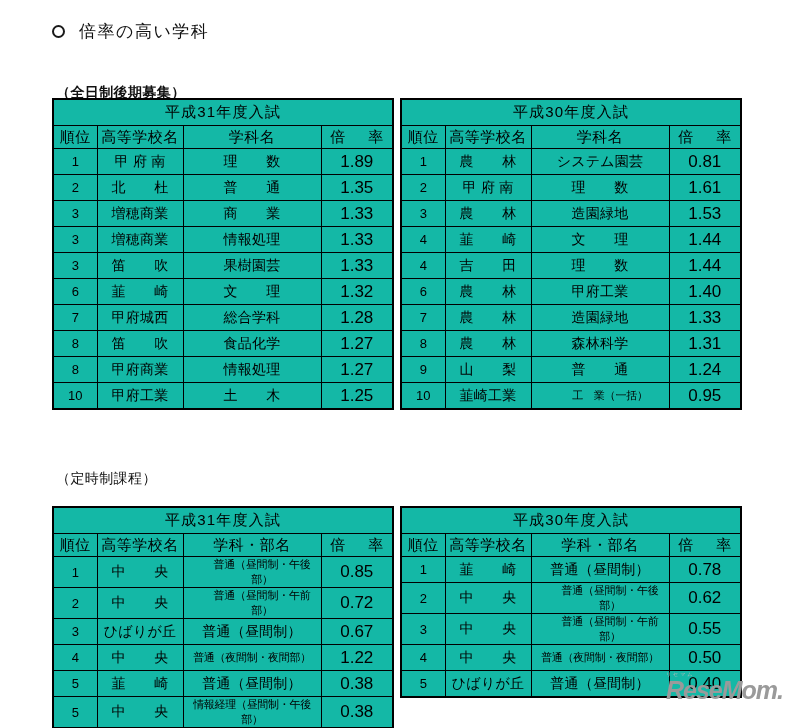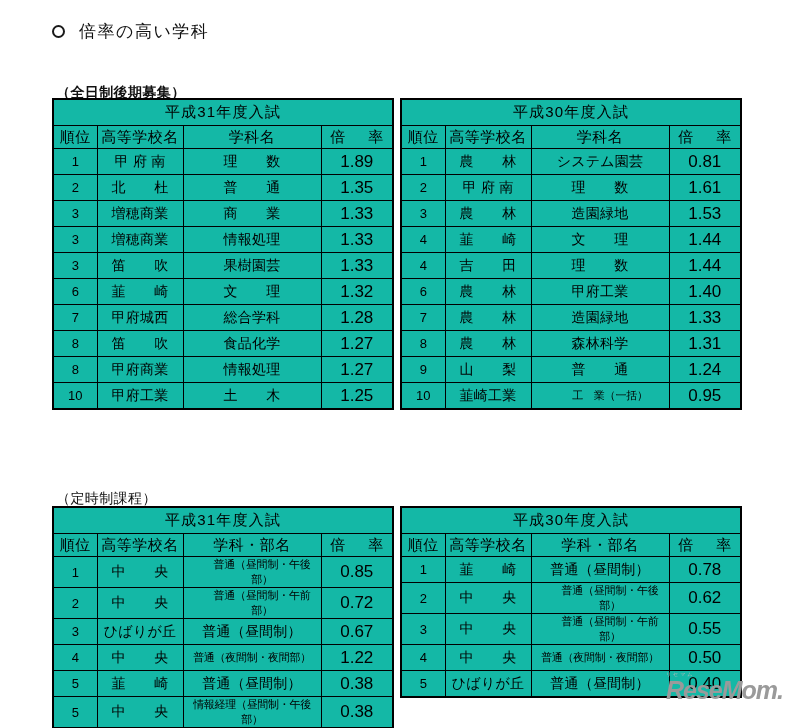--- a/index.html
+++ b/index.html
@@ -43,21 +43,21 @@
 
   
   .section-caption {
     position: absolute;
     font-size: 14px;
     letter-spacing: 0.4px;
     white-space: nowrap;
     color: #111;
   }
   #caption-zennichi { left: 56px; top: 84px; font-weight: bold; }
-  #caption-teiji    { left: 56px; top: 490px; }
+  #caption-teiji    { left: 56px; top: 470px; }
 
   
   .table-block {
     position: absolute;
   }
   #block-zennichi-left  { left: 52px;  top: 98px; width: 340px; }
   #block-zennichi-right { left: 400px; top: 98px; width: 335px; }
   #block-teiji-left     { left: 52px;  top: 506px; width: 340px; }
   #block-teiji-right    { left: 400px; top: 506px; width: 335px; }
 

